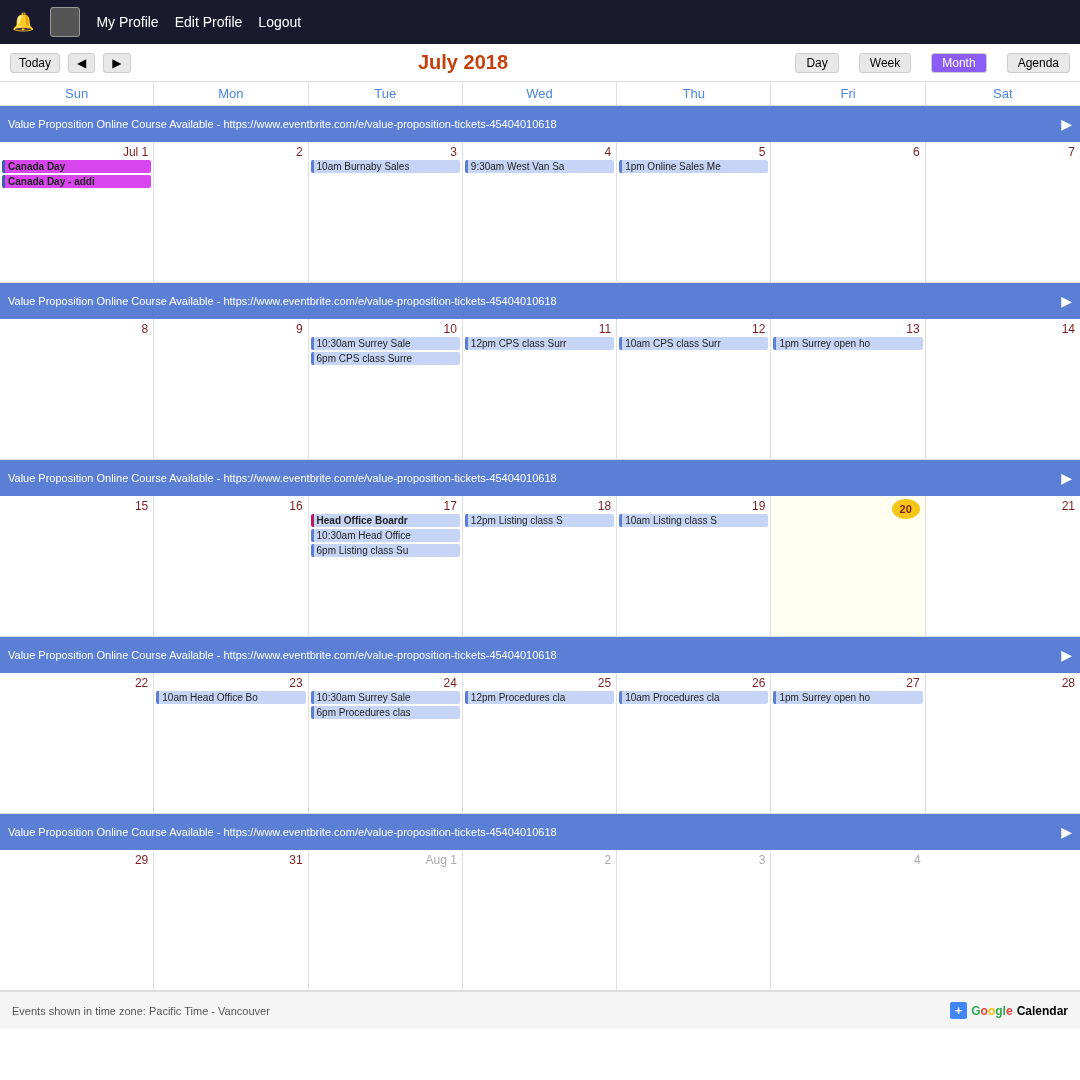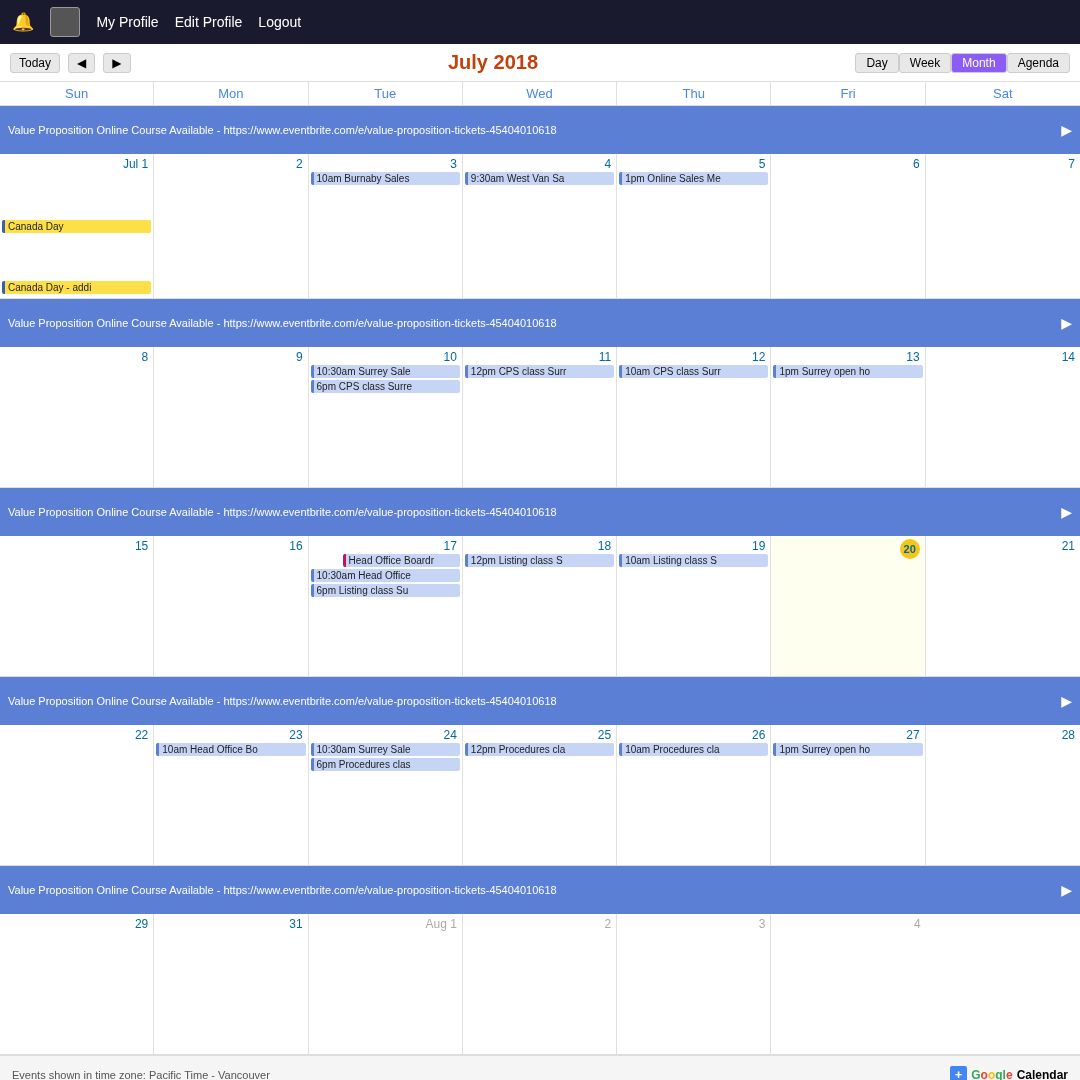--- a/index.html
+++ b/index.html
@@ -54,21 +54,21 @@
     }
     .cal-month-title {
       font-size: 20px;
       font-weight: bold;
       color: #c2410c;
       flex: 1;
       text-align: center;
     }
     .cal-view-btns {
       display: flex;
-      gap: 0;
+      gap: 20px;
     }
     .cal-view-btn {
       background: #e8e8e8;
       border: 1px solid #ccc;
       border-radius: 3px;
       padding: 2px 10px;
       font-size: 12px;
       cursor: pointer;
     }
     .cal-view-btn.active {
@@ -101,21 +101,21 @@
       display: grid;
       grid-template-columns: repeat(7, 1fr);
       border-bottom: 1px solid #ddd;
       position: relative;
     }
     .cal-week-banner {
       grid-column: 1 / 8;
       background: #5b7fd4;
       color: #fff;
       font-size: 11px;
-      padding: 16px 8px;
+      padding: 10px 8px;
       display: flex;
       align-items: center;
       justify-content: space-between;
       cursor: pointer;
     }
     .cal-week-banner-arrow {
       font-size: 14px;
     }
     .cal-day {
       border-right: 1px solid #e0e0e0;
@@ -123,49 +123,47 @@
       padding: 2px;
       vertical-align: top;
       position: relative;
       background: #fff;
     }
     .cal-day:last-child { border-right: none; }
     .cal-day.today { background: #fffff0; }
     .cal-day.other-month .day-num { color: #aaa; }
     .day-num {
       font-size: 12px;
-      color: #0369a1;
+      color: #7f1d1d;
       text-align: right;
       padding: 1px 3px;
       display: block;
     }
     .cal-event {
       background: #c6d4f5;
       border-left: 3px solid #5b7fd4;
       font-size: 10px;
       padding: 1px 3px;
       margin-bottom: 2px;
       border-radius: 2px;
       color: #222;
       cursor: pointer;
       white-space: nowrap;
       overflow: hidden;
       text-overflow: ellipsis;
     }
     .cal-event.all-day {
-      background: #fde047;
+      background: #d946ef;
       border-left: 3px solid #3a5faf;
-      font-weight: normal;
-      margin-top: 48px;
+      font-weight: bold;
     }
     .cal-event.board {
       background: #c6d4f5;
       border-left: 3px solid #be185d;
-      font-weight: normal;
-      margin-left: 32px;
+      font-weight: bold;
     }
 
     
     .cal-footer {
       background: #f5f5f5;
       border-top: 1px solid #ddd;
       padding: 4px 12px;
       display: flex;
       align-items: center;
       justify-content: space-between;
@@ -317,21 +315,21 @@
     <div class="cal-day">
       <span class="day-num">18</span>
       <div class="cal-event">12pm Listing class S</div>
     </div>
     <div class="cal-day">
       <span class="day-num">19</span>
       <div class="cal-event">10am Listing class S</div>
     </div>
     <div class="cal-day today">
       <span class="day-num" style="display:flex;justify-content:flex-end;">
-          <span style="background:#f5c518;border-radius:50%;width:20px;height:20px;display:flex;align-items:center;justify-content:center;font-weight:bold;font-size:11px;">20</span>
+          <span style="background:#f5c518;border-radius:50%;width:28px;height:20px;display:flex;align-items:center;justify-content:center;font-weight:bold;font-size:11px;">20</span>
         </span>
     </div>
     <div class="cal-day">
       <span class="day-num">21</span>
     </div>
   </div>
 
   <div class="cal-week">
     <div class="cal-week-banner">
       <span>Value Proposition Online Course Available - https://www.eventbrite.com/e/value-proposition-tickets-45404010618</span>

